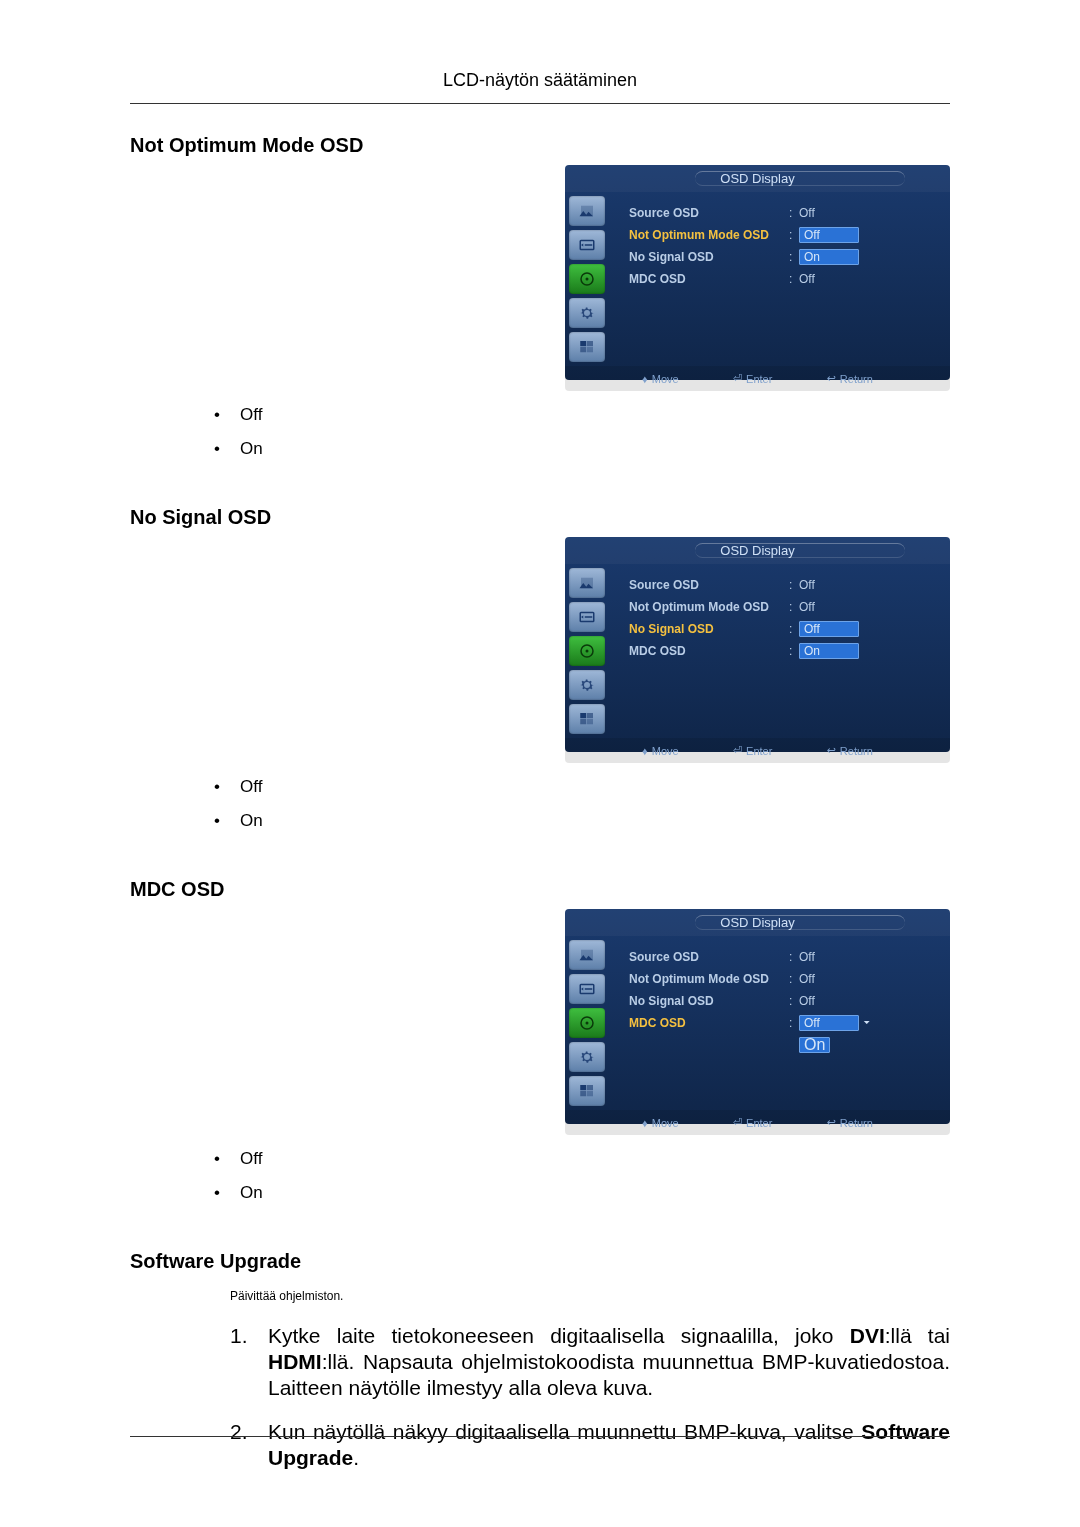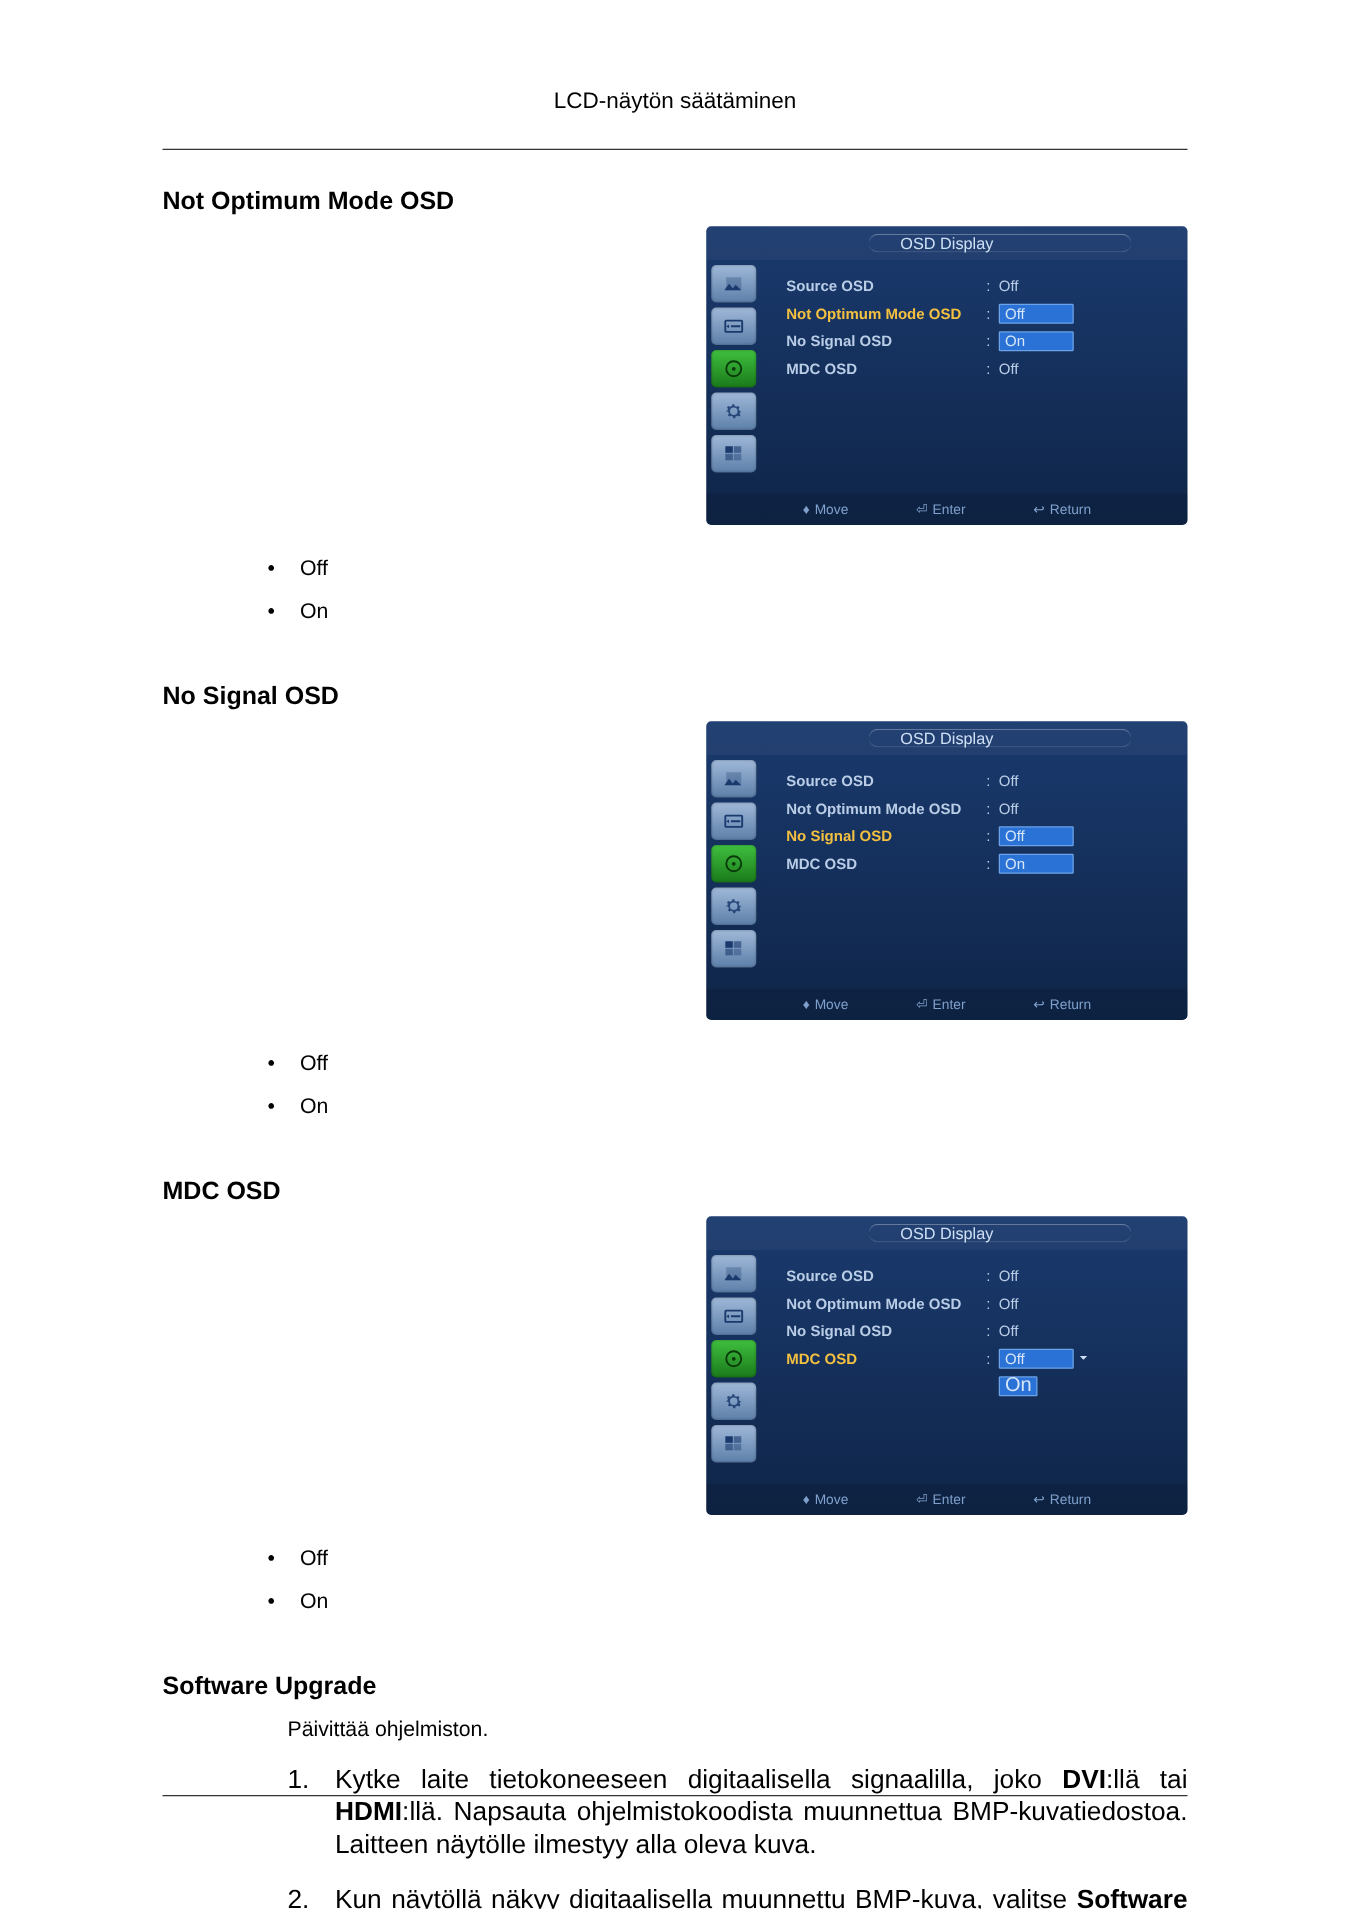--- a/index.html
+++ b/index.html
@@ -7,37 +7,37 @@
     font-family: Arial, Helvetica, sans-serif;
     background: #fff;
     width: 1080px;
     height: 1527px;
     position: relative;
     padding: 0 130px;
   }
   .page-header {
     text-align: center;
     font-size: 18px;
-    padding: 70px 0 28px 0;
+    padding: 70px 0 12px 0;
     border-bottom: 1px solid #333;
     margin-bottom: 30px;
   }
   .section-heading {
     font-size: 20px;
     font-weight: bold;
     margin: 20px 0 8px 0;
   }
   .osd-block {
     display: flex;
     justify-content: flex-end;
     margin-bottom: 8px;
   }
   .osd-panel {
     width: 385px;
-    height: 239px;
+    height: 215px;
     background: linear-gradient(180deg, #1a3a6e 0%, #0f2548 100%);
     border-radius: 4px;
     position: relative;
     display: flex;
     flex-direction: column;
     margin-left: 29px;
   }
   .osd-title {
     text-align: center;
     font-size: 13px;
@@ -149,21 +149,21 @@
     line-height: 34px;
     position: relative;
   }
   .bullet-list li::before {
     content: "•";
     position: absolute;
     left: -26px;
     top: 0;
   }
   .body-text {
-    font-size: 17px;
+    font-size: 12px;
     line-height: 26px;
     padding-left: 100px;
     margin: 10px 0 14px 0;
   }
   .ol-list {
     list-style: none;
     padding-left: 100px;
     counter-reset: step;
   }
   .ol-list li {

